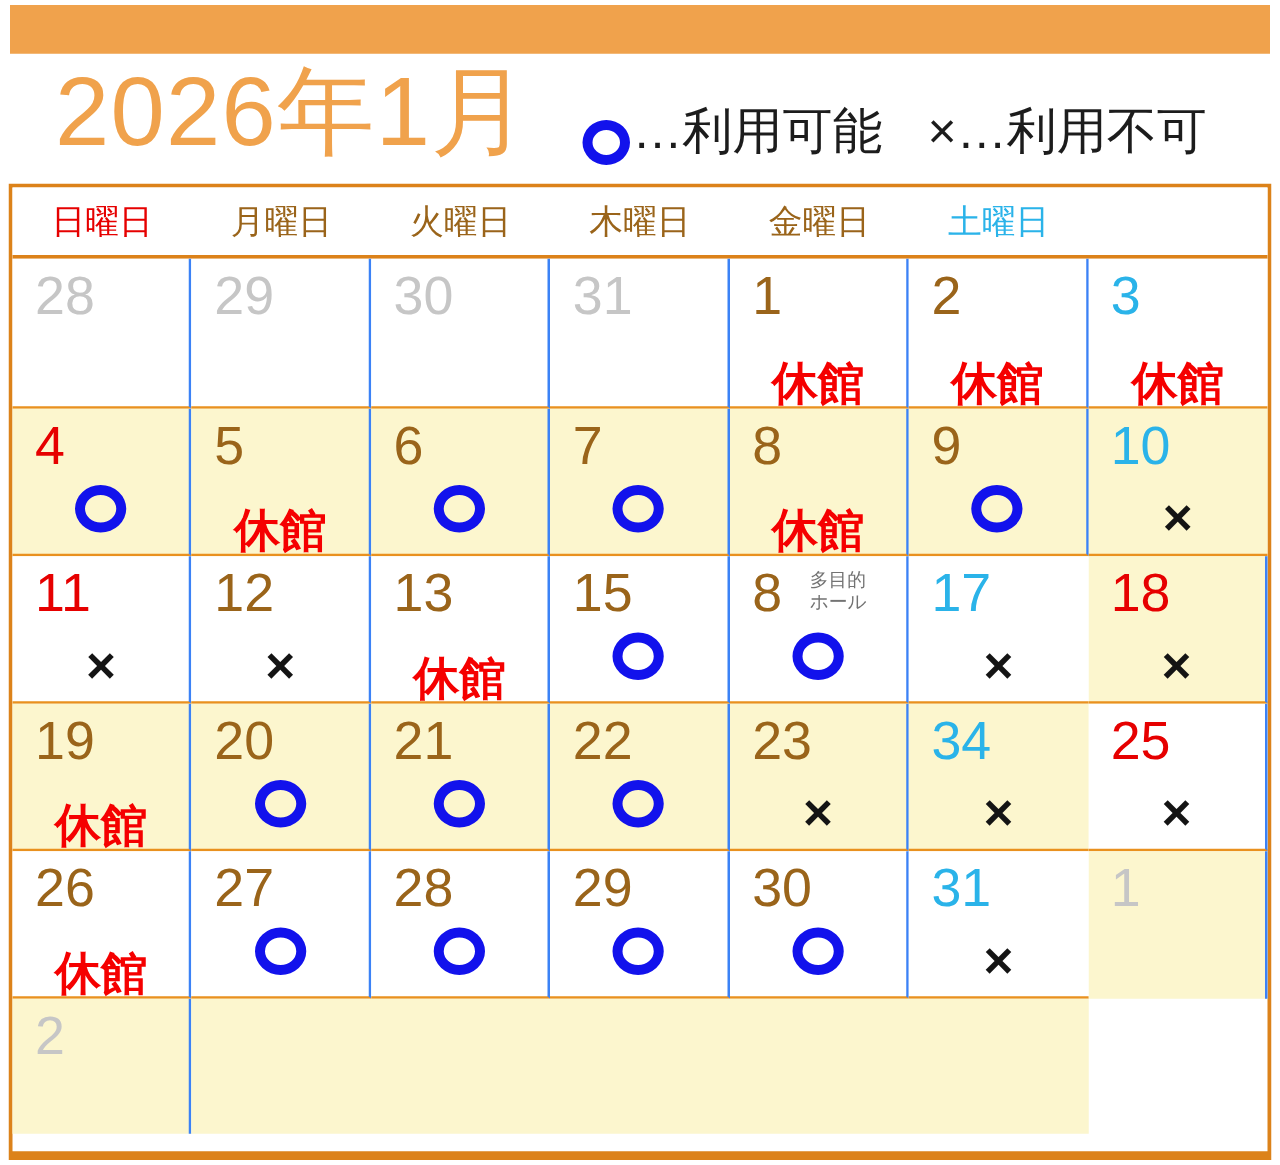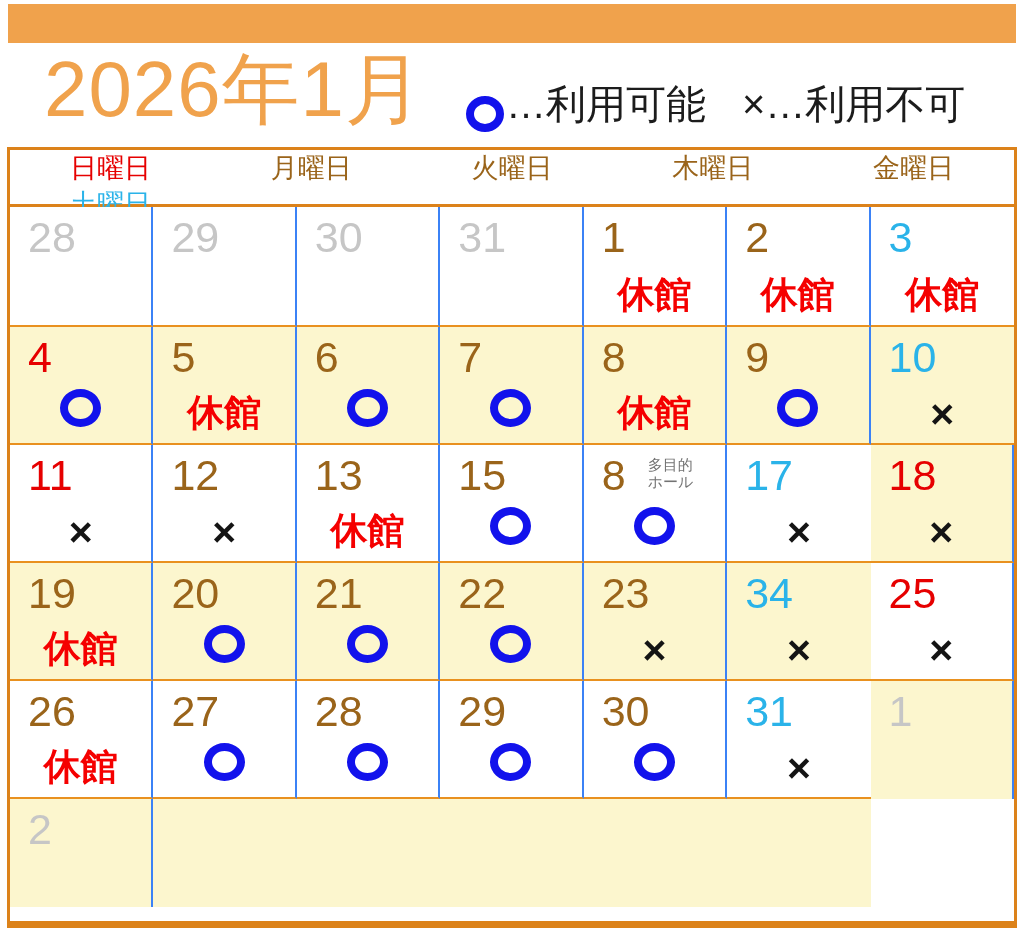--- a/index.html
+++ b/index.html
@@ -12,40 +12,40 @@
     color:#F0A24C;letter-spacing:1px;white-space:nowrap;margin-left:22px;}
 
   .legend{position:absolute;left:466px;top:80px;height:52px;display:flex;align-items:flex-end;
     font-size:40px;color:#1c1c1c;white-space:nowrap;}
   .legend .ring{display:inline-block;width:22px;height:20px;border:8px solid #1212EC;
     border-radius:50%;margin-right:2px;}
   .legend .gap{display:inline-block;width:36px;}
 
   .calendar{position:absolute;left:7px;top:147px;width:1010px;height:781px;
     box-sizing:border-box;border:3px solid #DC821A;border-bottom:7px solid #DC821A;background:#fff;}
-  .weekday-row{display:grid;grid-template-columns:repeat(5,1fr);height:54px;
+  .weekday-row{display:grid;grid-template-columns:repeat(7,1fr);height:54px;
     border-bottom:3px solid #DC821A;background:#ffffff;}
   .hcell{display:flex;align-items:center;justify-content:center;font-size:27px;}
 
   .cal-body{display:grid;grid-template-columns:repeat(7,1fr);
     grid-template-rows:120px 118px 118px 118px 118px 108px;}
   .cell{position:relative;border-right:2px solid #3b82f6;border-bottom:2px solid #E9911F;}
   .cell.last-col{border-right:none;}
   .cell.last-row{border-bottom:none;}
   .row-white{background:#ffffff;}
   .row-cream{background:#FCF6CE;}
 
   .num{position:absolute;top:8px;left:18px;font-size:43px;line-height:1.05;}
   .num-red{color:#E60000;}
   .num-brown{color:#9A641A;}
   .num-cyan{color:#2AB3E9;}
   .num-gray{color:#C6C6C6;}
 
   .status{position:absolute;left:0;right:0;bottom:10px;text-align:center;line-height:1;}
-  .status-closed{color:#F50000;font-weight:bold;font-size:37px;bottom:12px;}
+  .status-closed{color:#F50000;font-weight:bold;font-size:37px;bottom:0;}
   .status-cross{color:#141414;font-weight:bold;font-size:41px;bottom:8px;}
   .status-ring{bottom:13px;}
   .status-ring .ring{display:inline-block;width:25px;height:22px;border:8px solid #1212EC;border-radius:50%;}
 
   .day-note{position:absolute;top:12px;left:64px;font-size:15px;font-weight:normal;
     color:#737373;line-height:1.1;white-space:nowrap;}
 </style>
 </head>
 <body>
 

